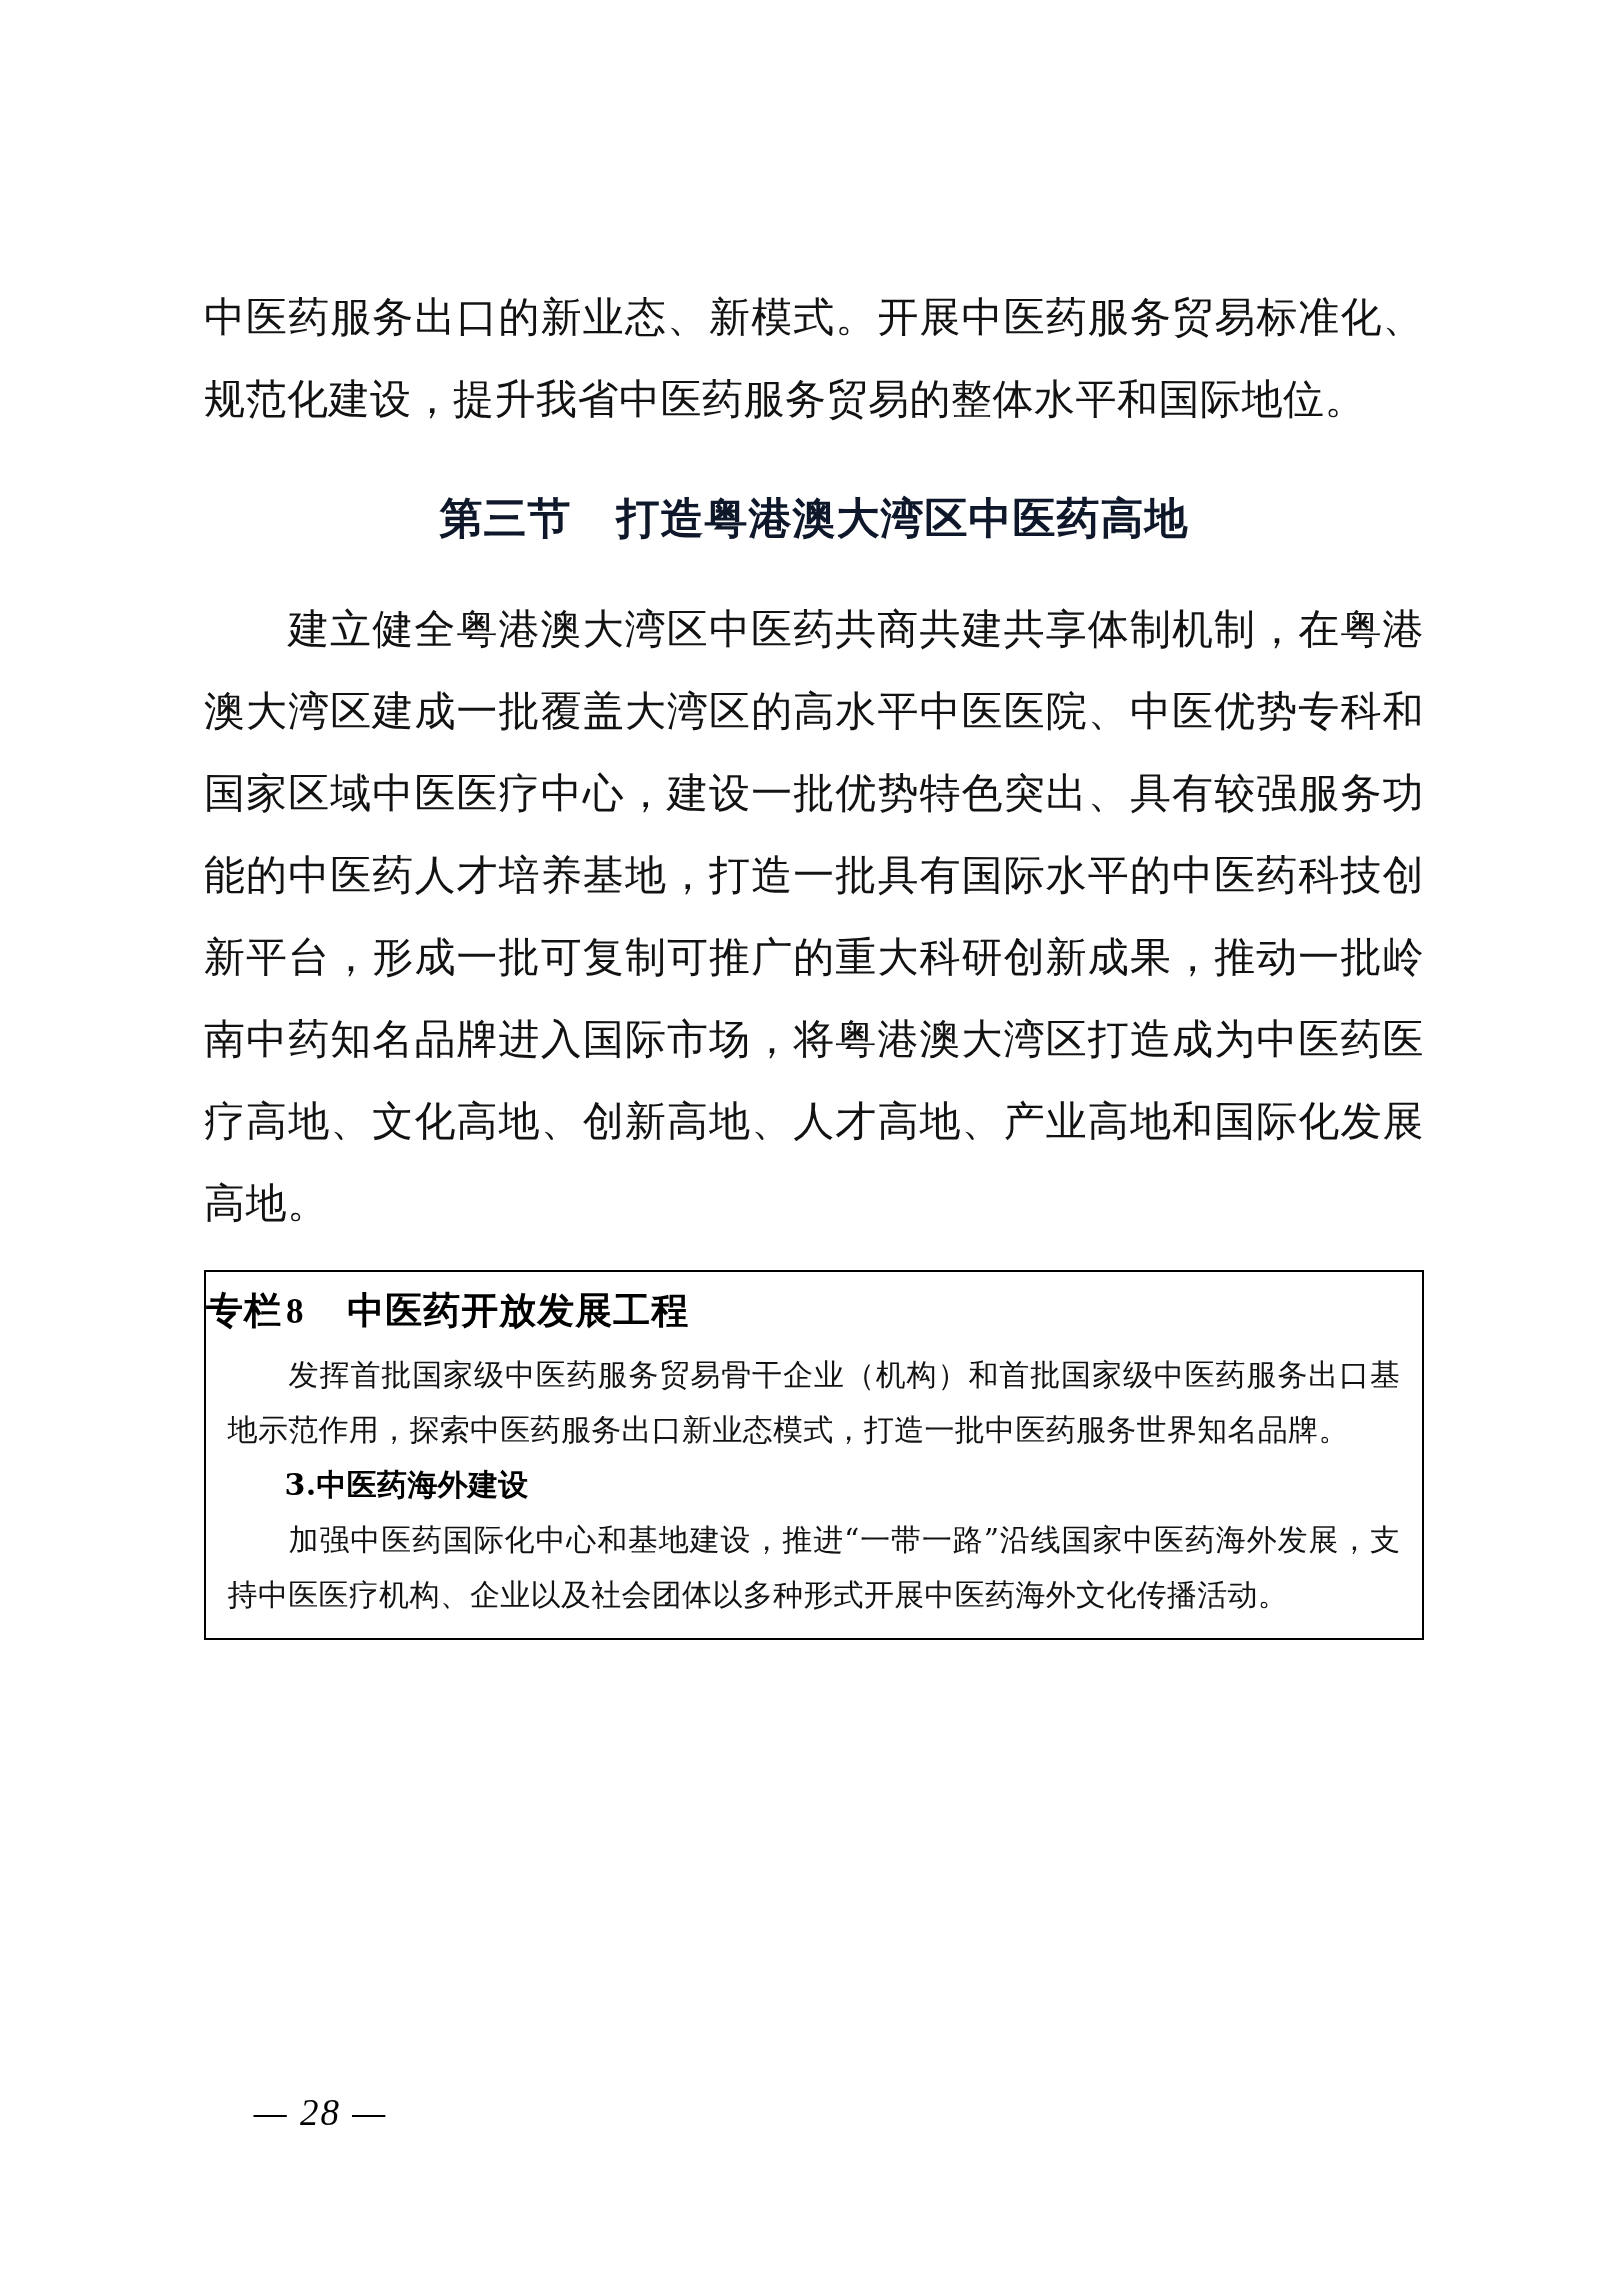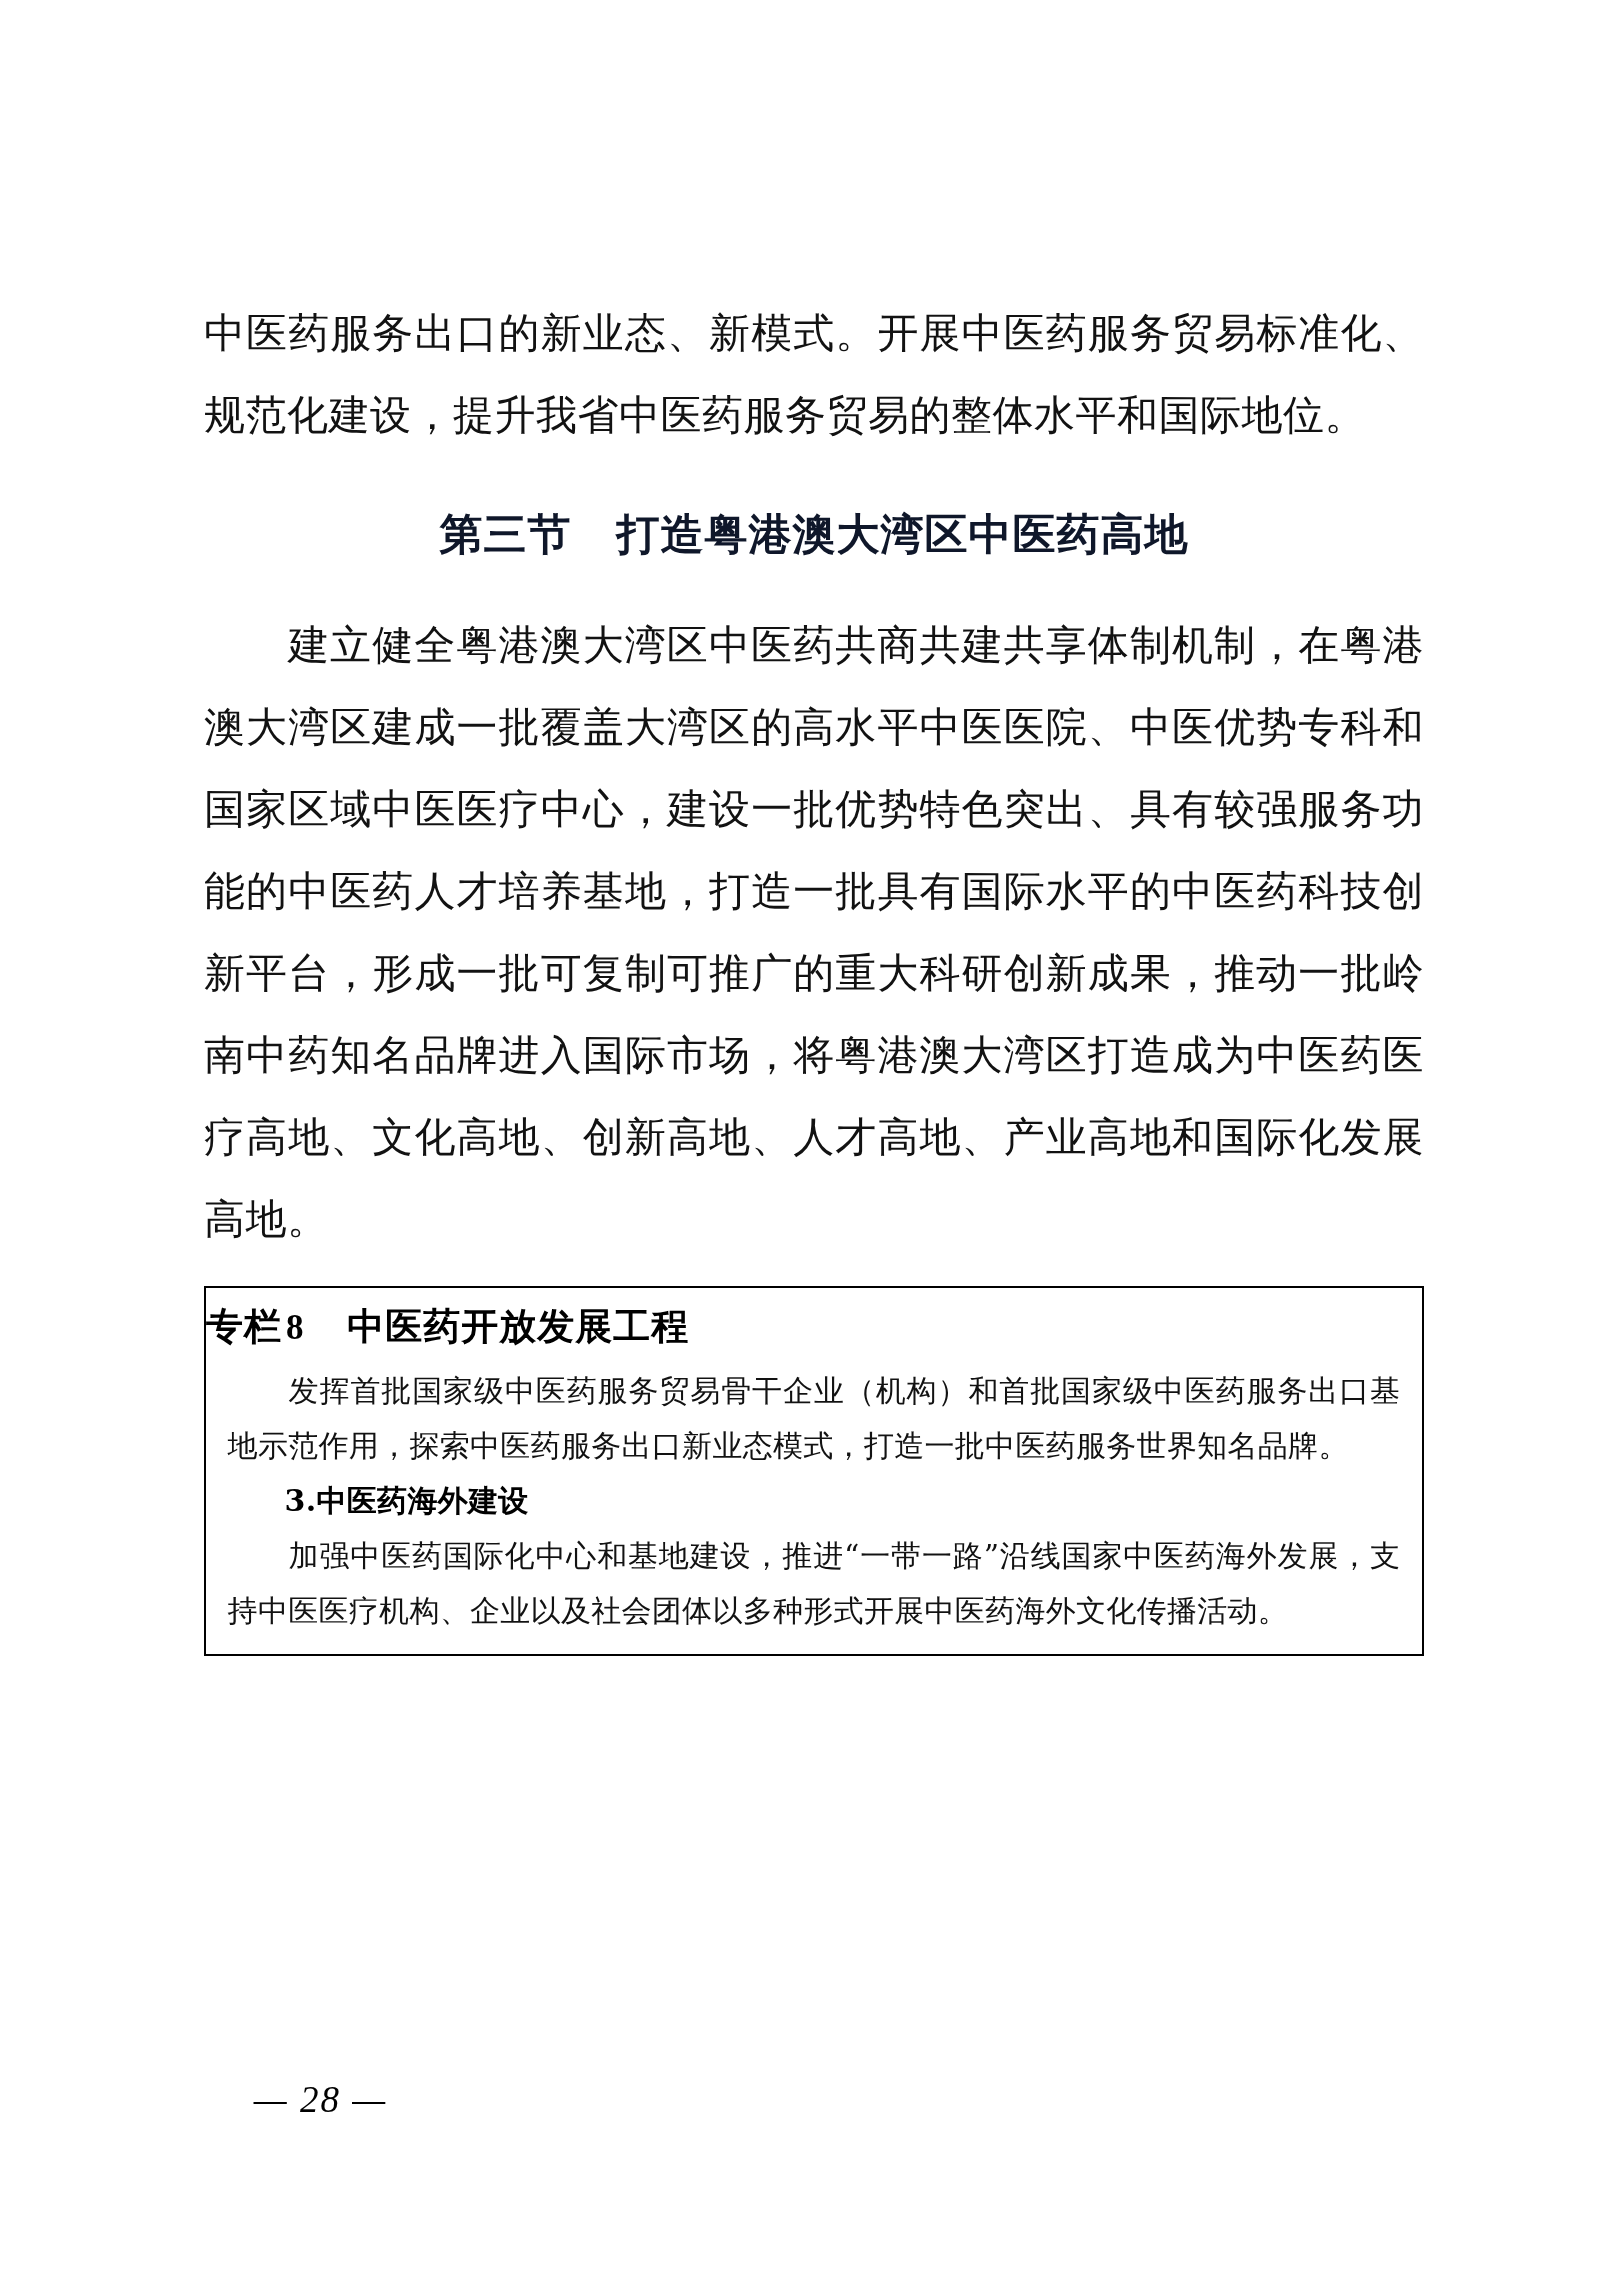--- a/index.html
+++ b/index.html
@@ -16,21 +16,21 @@
     width: 1621px;
     height: 2293px;
     background: #ffffff;
     overflow: hidden;
     box-sizing: border-box;
   }
   
   #content {
     position: absolute;
     left: 204px;
-    top: 292px;
+    top: 276px;
     width: 1220px;
   }
 
   
   .para {
     font-family: "DejaVu Serif", "Liberation Serif", serif;
     font-size: 41px;
     line-height: 82px;
     text-align: justify;
     text-justify: inter-character;
@@ -116,20 +116,21 @@
     text-align: center;
     font-family: "Liberation Serif", "DejaVu Serif", serif;
     font-size: 37px;
     font-style: italic;
     letter-spacing: 2px;
     color: #000;
   }
   #page-number-inner {
     display: inline-block;
     margin-left: -980px;
+    margin-top: 13px;
   }
 </style>
 </head>
 <body>
 
 <div id="page">
 
   <div id="content">
 
     <p class="para para-block">中医药服务出口的新业态、新模式。开展中医药服务贸易标准化、规范化建设，提升我省中医药服务贸易的整体水平和国际地位。</p>

